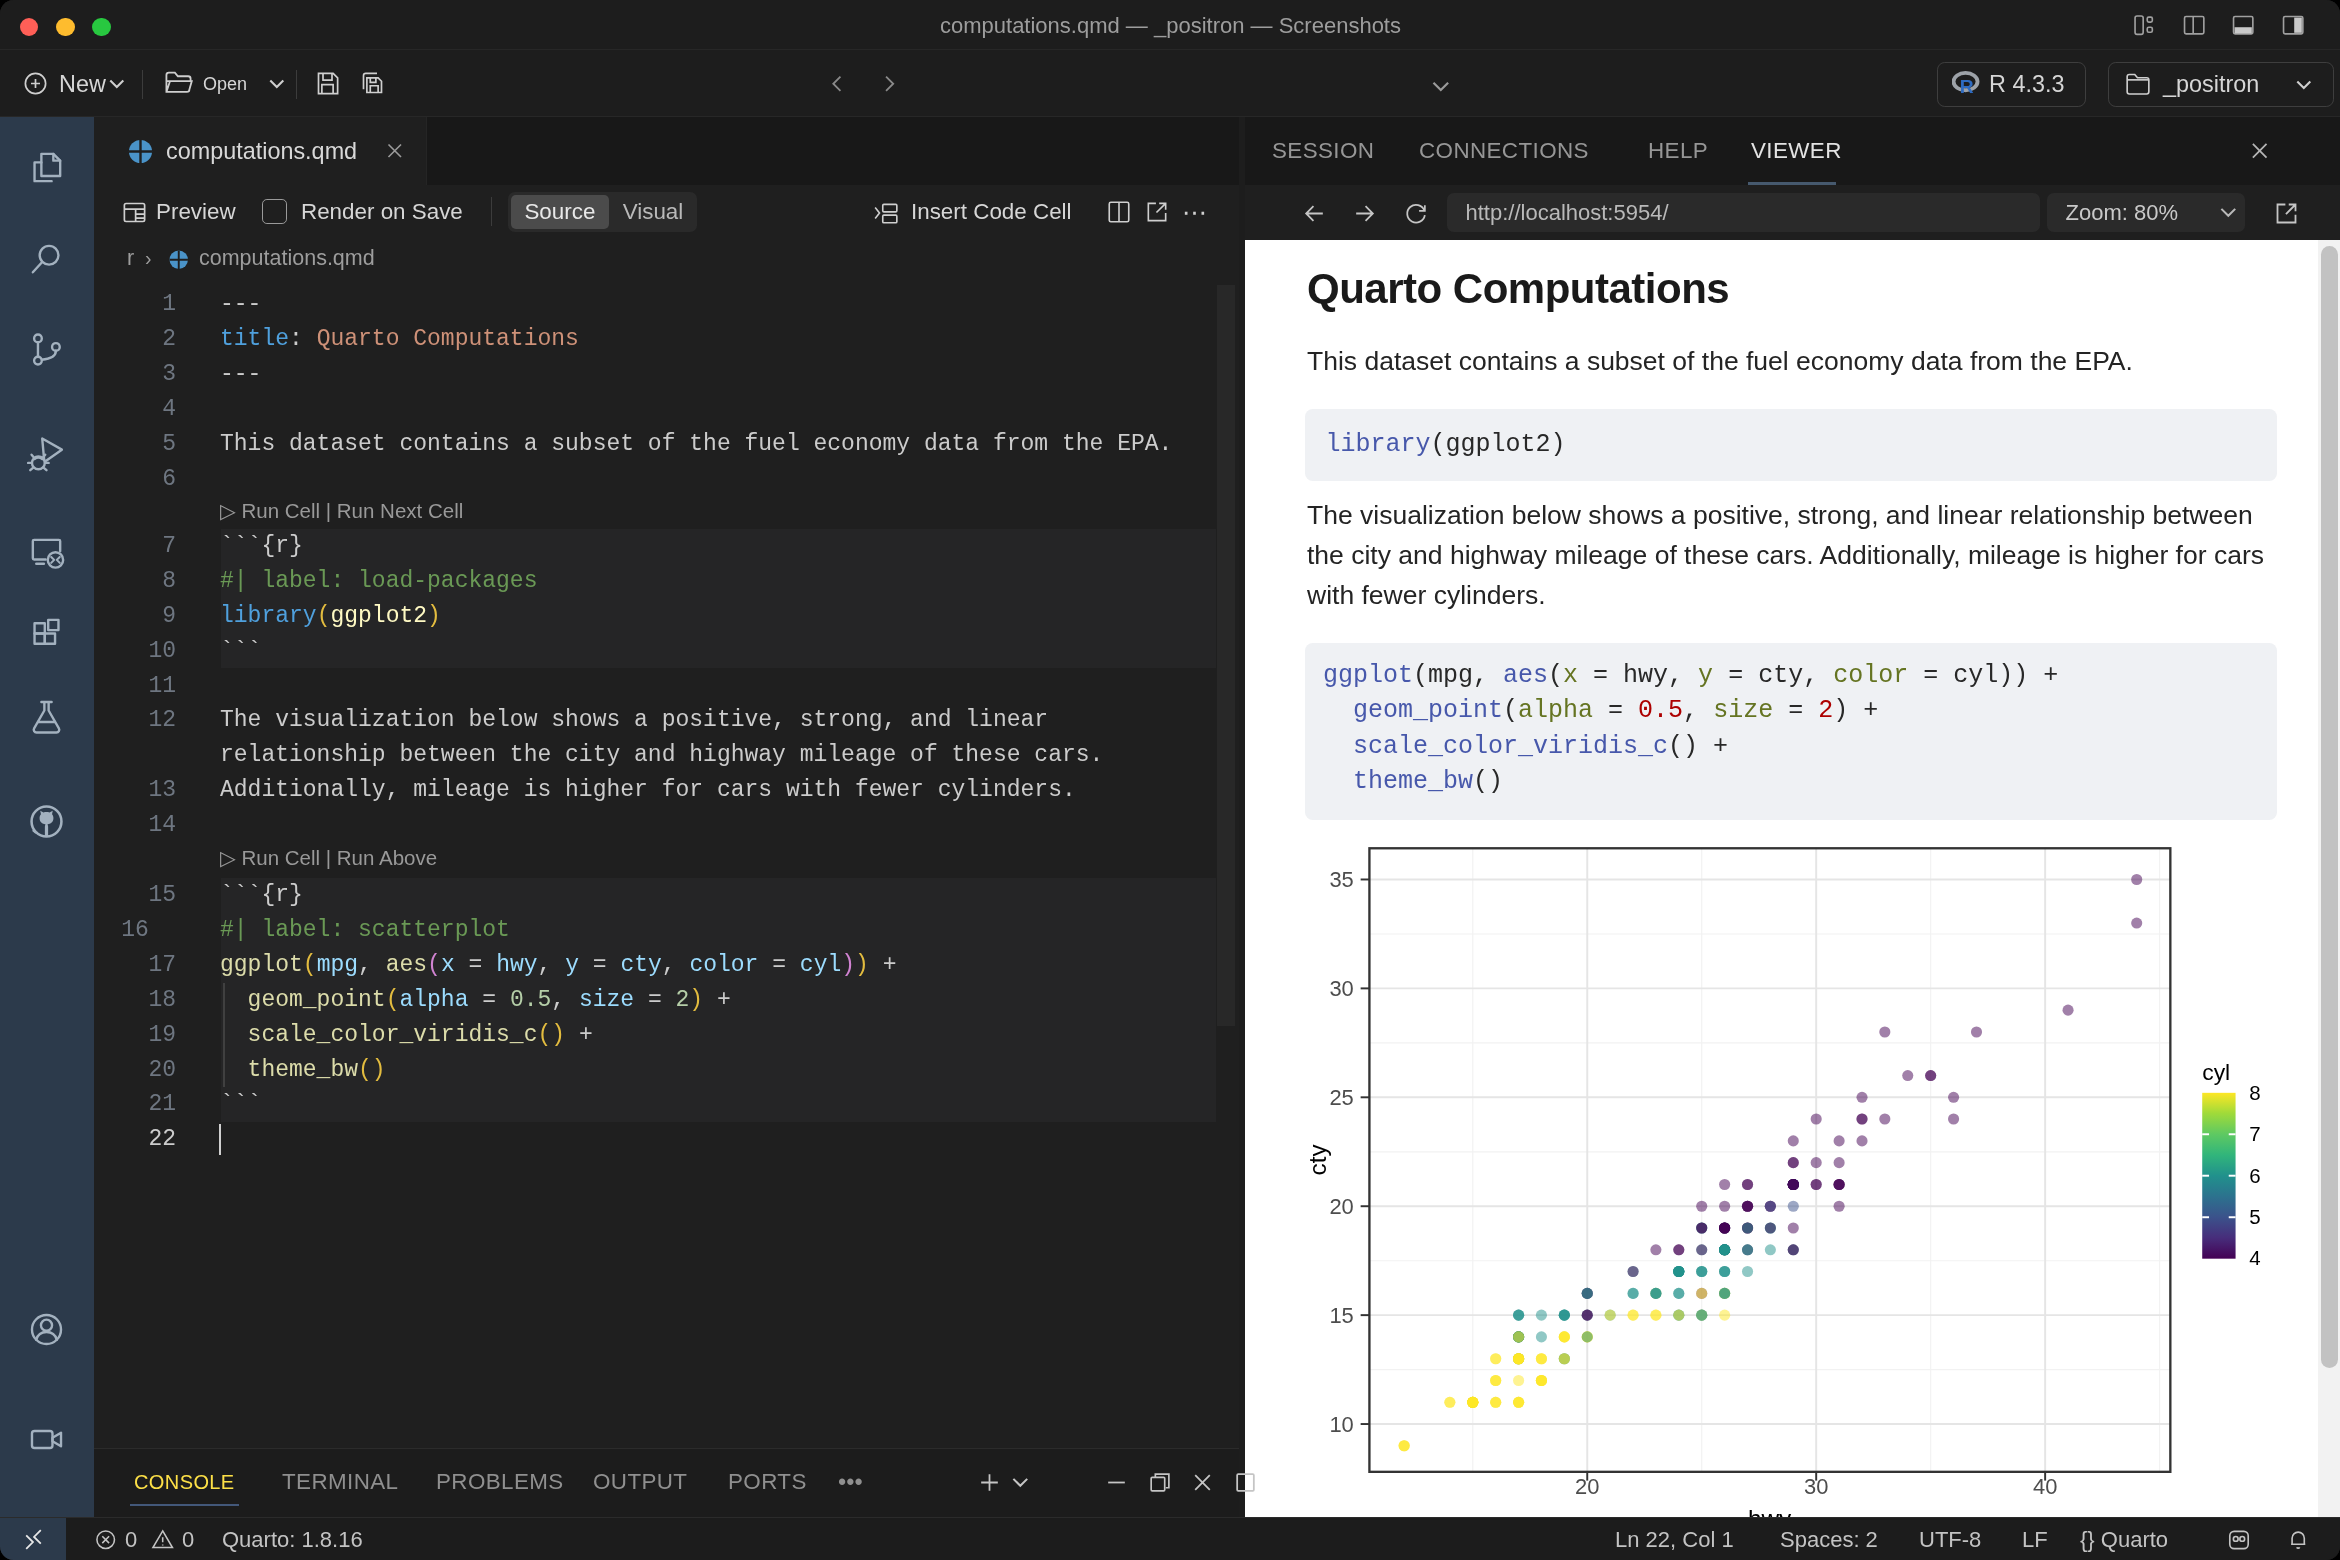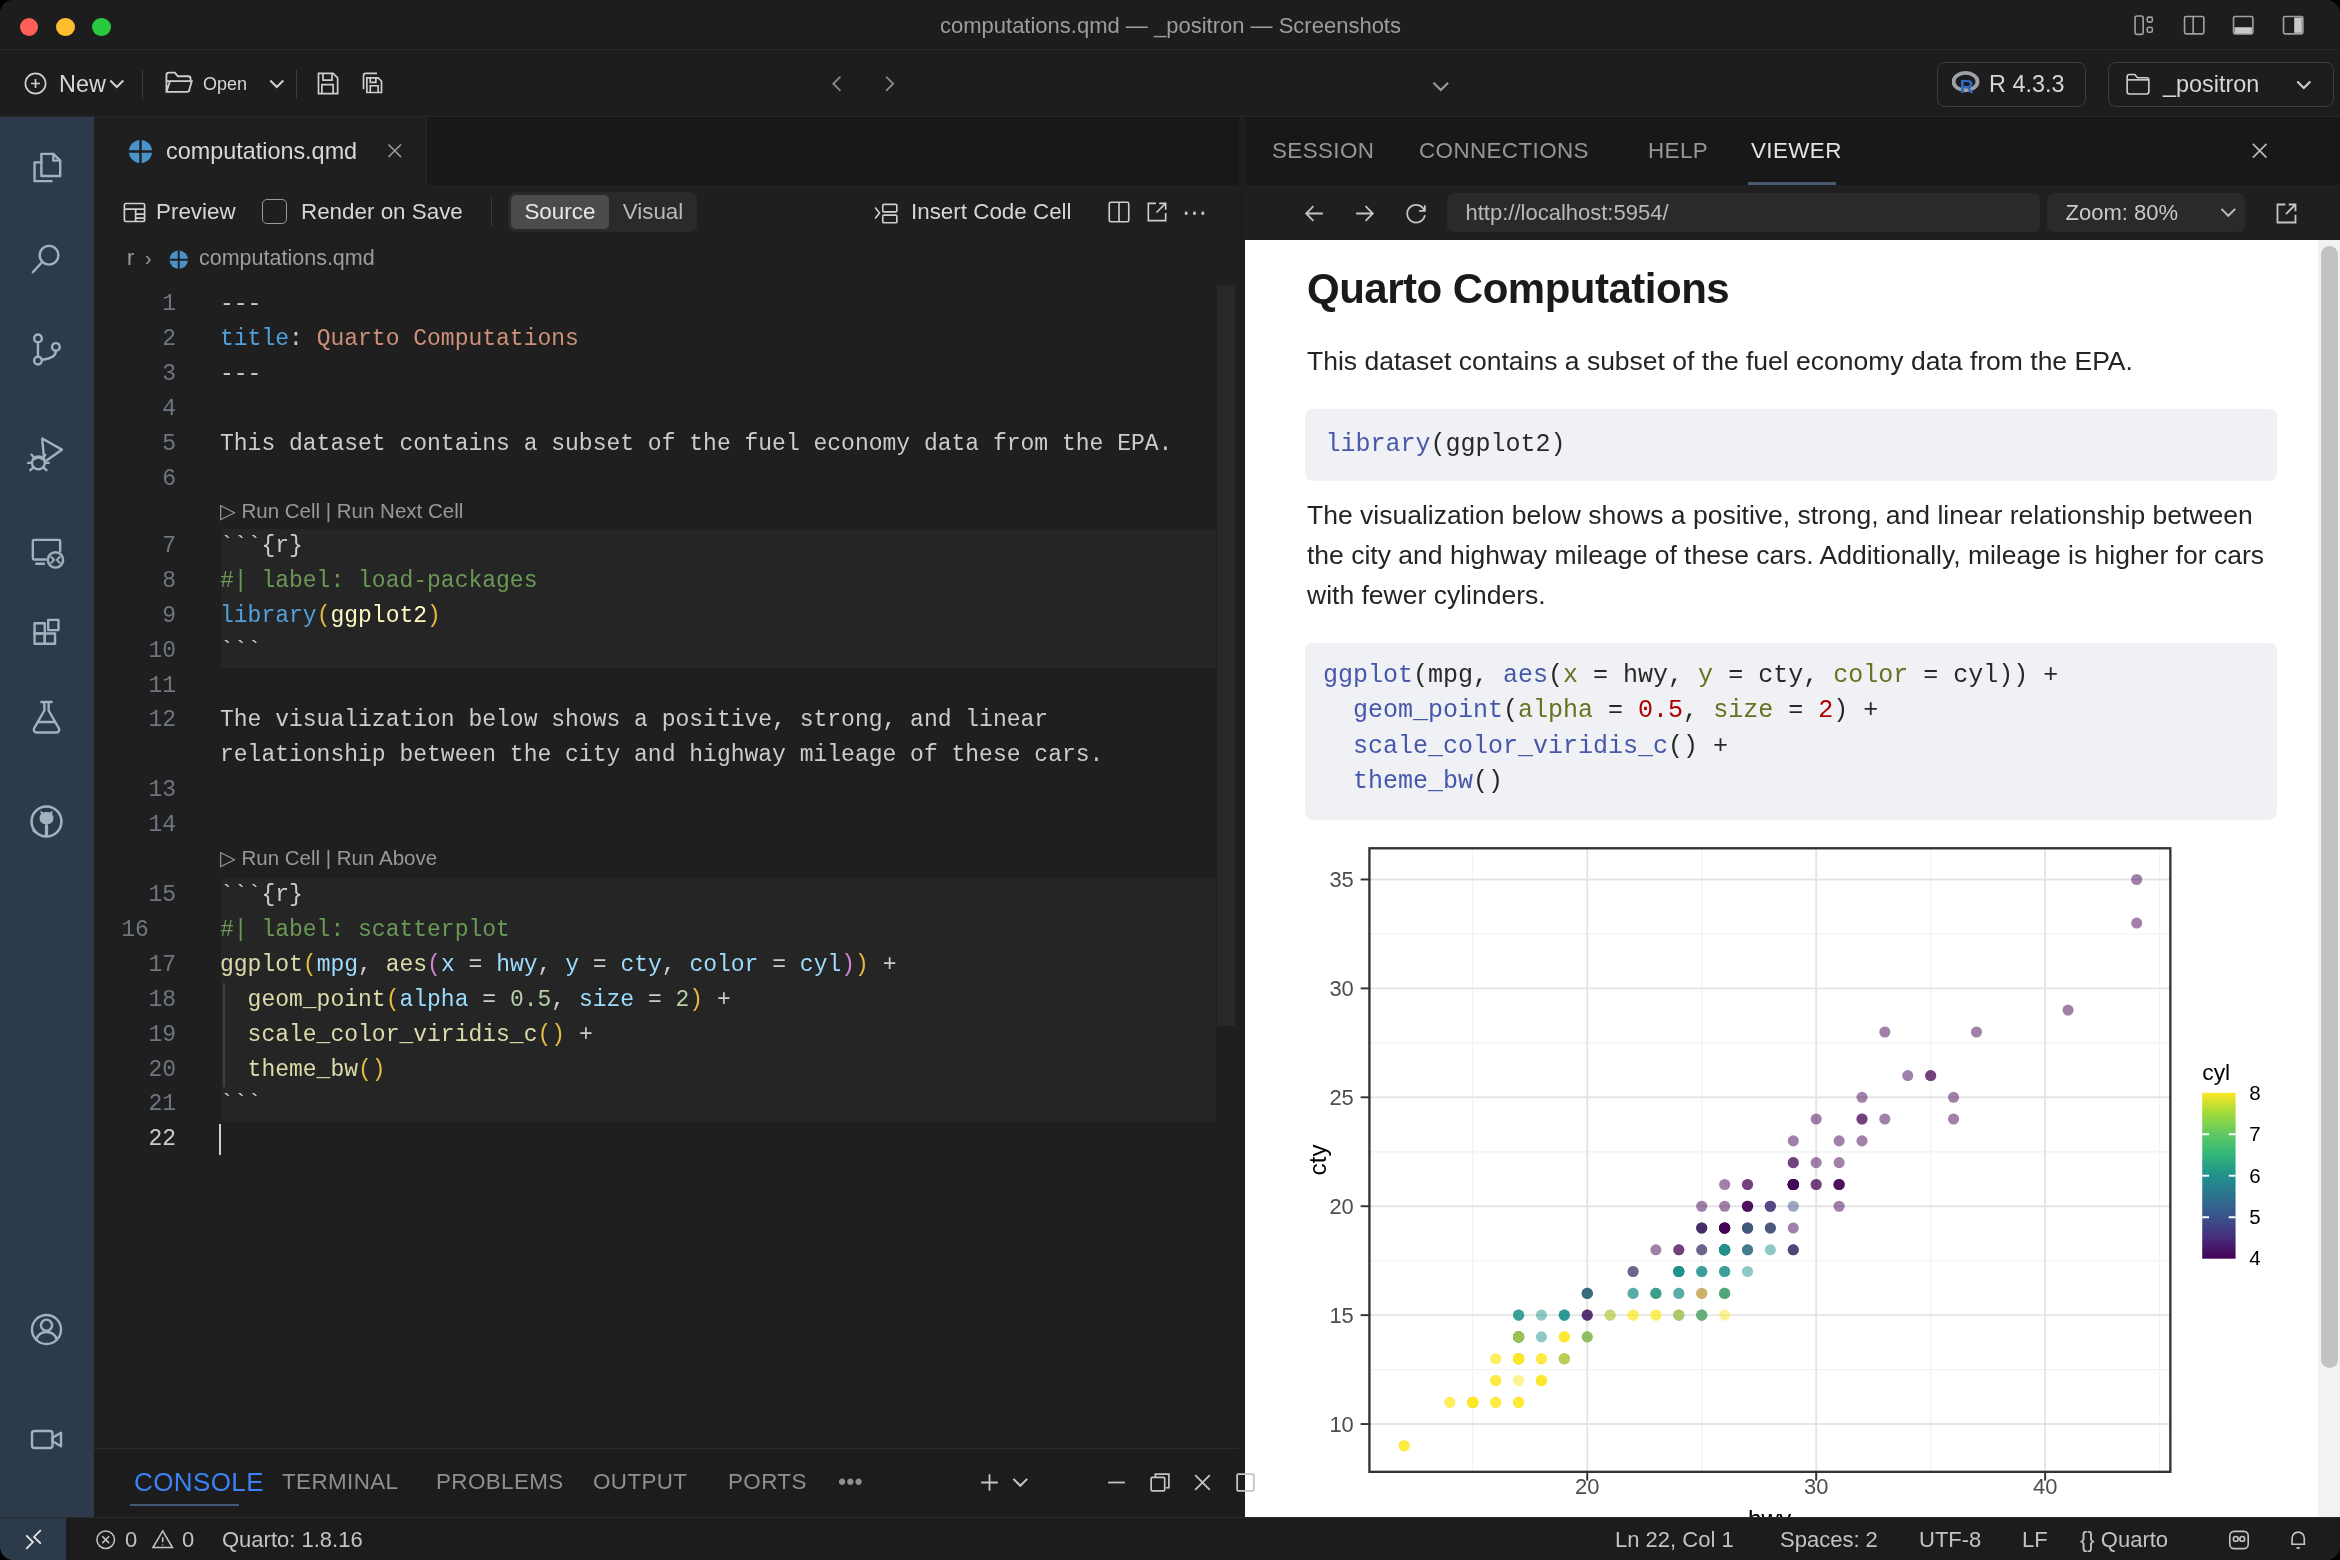--- a/index.html
+++ b/index.html
@@ -241,20 +241,21 @@
 <div style="position:absolute;left:0;top:841px;width:82px;height:35px;line-height:35px;text-align:right;color:#cccccc;font-family:'Liberation Mono',monospace;font-size:23px">22</div>
 <div class="cl" style="top:6.4px"><span style="color:#cccccc">---</span></div>
 <div class="cl" style="top:41px"><span style="color:#4fa0dd">title</span><span style="color:#cccccc">:</span><span style="color:#ce9178"> Quarto Computations</span></div>
 <div class="cl" style="top:76px"><span style="color:#cccccc">---</span></div>
 <div class="cl" style="top:146px"><span style="color:#cccccc">This dataset contains a subset of the fuel economy data from the EPA.</span></div>
 <div class="cl" style="top:248px"><span style="color:#cccccc">```{r}</span></div>
 <div class="cl" style="top:283px"><span style="color:#6a9955">#| label: load-packages</span></div>
 <div class="cl" style="top:318px"><span style="color:#4fa0dd">library</span><span style="color:#e3bc3f">(</span><span style="color:#fef9c3">ggplot2</span><span style="color:#e3bc3f">)</span></div>
 <div class="cl" style="top:353px"><span style="color:#cccccc">```</span></div>
 <div class="cl" style="top:422px"><span style="color:#cccccc">The visualization below shows a positive, strong, and linear</span></div>
+<div class="cl" style="top:492px"><span style="color:#cccccc">Additionally, mileage is higher for cars with fewer cylinders.</span></div>
 <div class="cl" style="top:597px"><span style="color:#cccccc">```{r}</span></div>
 <div class="cl" style="top:632px"><span style="color:#6a9955">#| label: scatterplot</span></div>
 <div class="cl" style="top:667px"><span style="color:#dcdcaa">ggplot</span><span style="color:#e3bc3f">(</span><span style="color:#9cdcfe">mpg</span><span style="color:#cccccc">, </span><span style="color:#dcdcaa">aes</span><span style="color:#d183d1">(</span><span style="color:#9cdcfe">x </span><span style="color:#cccccc">= </span><span style="color:#9cdcfe">hwy</span><span style="color:#cccccc">, </span><span style="color:#9cdcfe">y </span><span style="color:#cccccc">= </span><span style="color:#9cdcfe">cty</span><span style="color:#cccccc">, </span><span style="color:#9cdcfe">color </span><span style="color:#cccccc">= </span><span style="color:#9cdcfe">cyl</span><span style="color:#d183d1">)</span><span style="color:#e3bc3f">)</span><span style="color:#cccccc"> +</span></div>
 <div class="cl" style="top:702px">&nbsp;&nbsp;<span style="color:#dcdcaa">geom_point</span><span style="color:#e3bc3f">(</span><span style="color:#9cdcfe">alpha </span><span style="color:#cccccc">= </span><span style="color:#b5cea8">0.5</span><span style="color:#cccccc">, </span><span style="color:#9cdcfe">size </span><span style="color:#cccccc">= </span><span style="color:#b5cea8">2</span><span style="color:#e3bc3f">)</span><span style="color:#cccccc"> +</span></div>
 <div class="cl" style="top:737px">&nbsp;&nbsp;<span style="color:#dcdcaa">scale_color_viridis_c</span><span style="color:#e3bc3f">()</span><span style="color:#cccccc"> +</span></div>
 <div class="cl" style="top:772px">&nbsp;&nbsp;<span style="color:#dcdcaa">theme_bw</span><span style="color:#e3bc3f">()</span></div>
 <div class="cl" style="top:806px"><span style="color:#cccccc">```</span></div>
 <div class="cl" style="top:457px"><span style="color:#cccccc">relationship between the city and highway mileage of these cars.</span></div>
 <div style="position:absolute;left:129px;top:702px;width:1.5px;height:104px;background:#404040"></div>
 <div style="position:absolute;left:125px;top:843px;width:2.4px;height:31px;background:#d0d0d0"></div>
@@ -613,21 +614,21 @@
 <text x="2306.9" y="1169.8" font-size="21" fill="#000">7</text>
 <text x="2306.9" y="1212.3" font-size="21" fill="#000">6</text>
 <text x="2306.9" y="1254.9" font-size="21" fill="#000">5</text>
 <text x="2306.9" y="1297.4" font-size="21" fill="#000">4</text>
 </svg>
 <div class="abs" style="left:1073px;top:0;width:22.4px;height:1278px;background:#f2f2f2"></div>
 <div class="abs" style="left:1076px;top:5.9px;width:16.6px;height:1122px;background:#c2c2c2;border-radius:8.8px"></div>
 </div>
     </div>
 <div class="abs" style="left:94px;top:1448px;width:1145px;height:69px;background:#1c1c1c;border-top:1px solid #2b2b2b">
- <div class="abs" style="left:40px;top:0;height:66px;line-height:66px;font-size:26px;color:#3b82f6;letter-spacing:0.4px">CONSOLE</div>
+ <div class="abs" style="left:40px;top:0;height:66px;line-height:66px;font-size:20px;color:#fde047;letter-spacing:0.4px">CONSOLE</div>
  <div class="abs" style="left:36px;top:55px;width:109px;height:2.4px;background:#43587a"></div>
  <div class="abs" style="left:188px;top:0;height:66px;line-height:66px;font-size:22.4px;color:#8f8f8f;letter-spacing:0.4px">TERMINAL</div>
  <div class="abs" style="left:342px;top:0;height:66px;line-height:66px;font-size:22.4px;color:#8f8f8f;letter-spacing:0.4px">PROBLEMS</div>
  <div class="abs" style="left:499px;top:0;height:66px;line-height:66px;font-size:22.4px;color:#8f8f8f;letter-spacing:0.4px">OUTPUT</div>
  <div class="abs" style="left:634px;top:0;height:66px;line-height:66px;font-size:22.4px;color:#8f8f8f;letter-spacing:0.4px">PORTS</div>
  <div class="abs" style="left:744px;top:0;height:66px;line-height:66px;font-size:23.4px;color:#8f8f8f">•••</div>
  <svg class="abs" style="left:883px;top:20.5px" width="25" height="25" viewBox="0 0 24 24" fill="none" stroke="#c5c5c5" stroke-width="1.7">
         <path d="M12 4 v16 M4 12 h16"></path>
       </svg>
  <svg class="abs" style="left:918px;top:27px" width="16.6" height="12.7" viewBox="0 0 12 8" fill="none" stroke="#c5c5c5" stroke-width="1.5">

